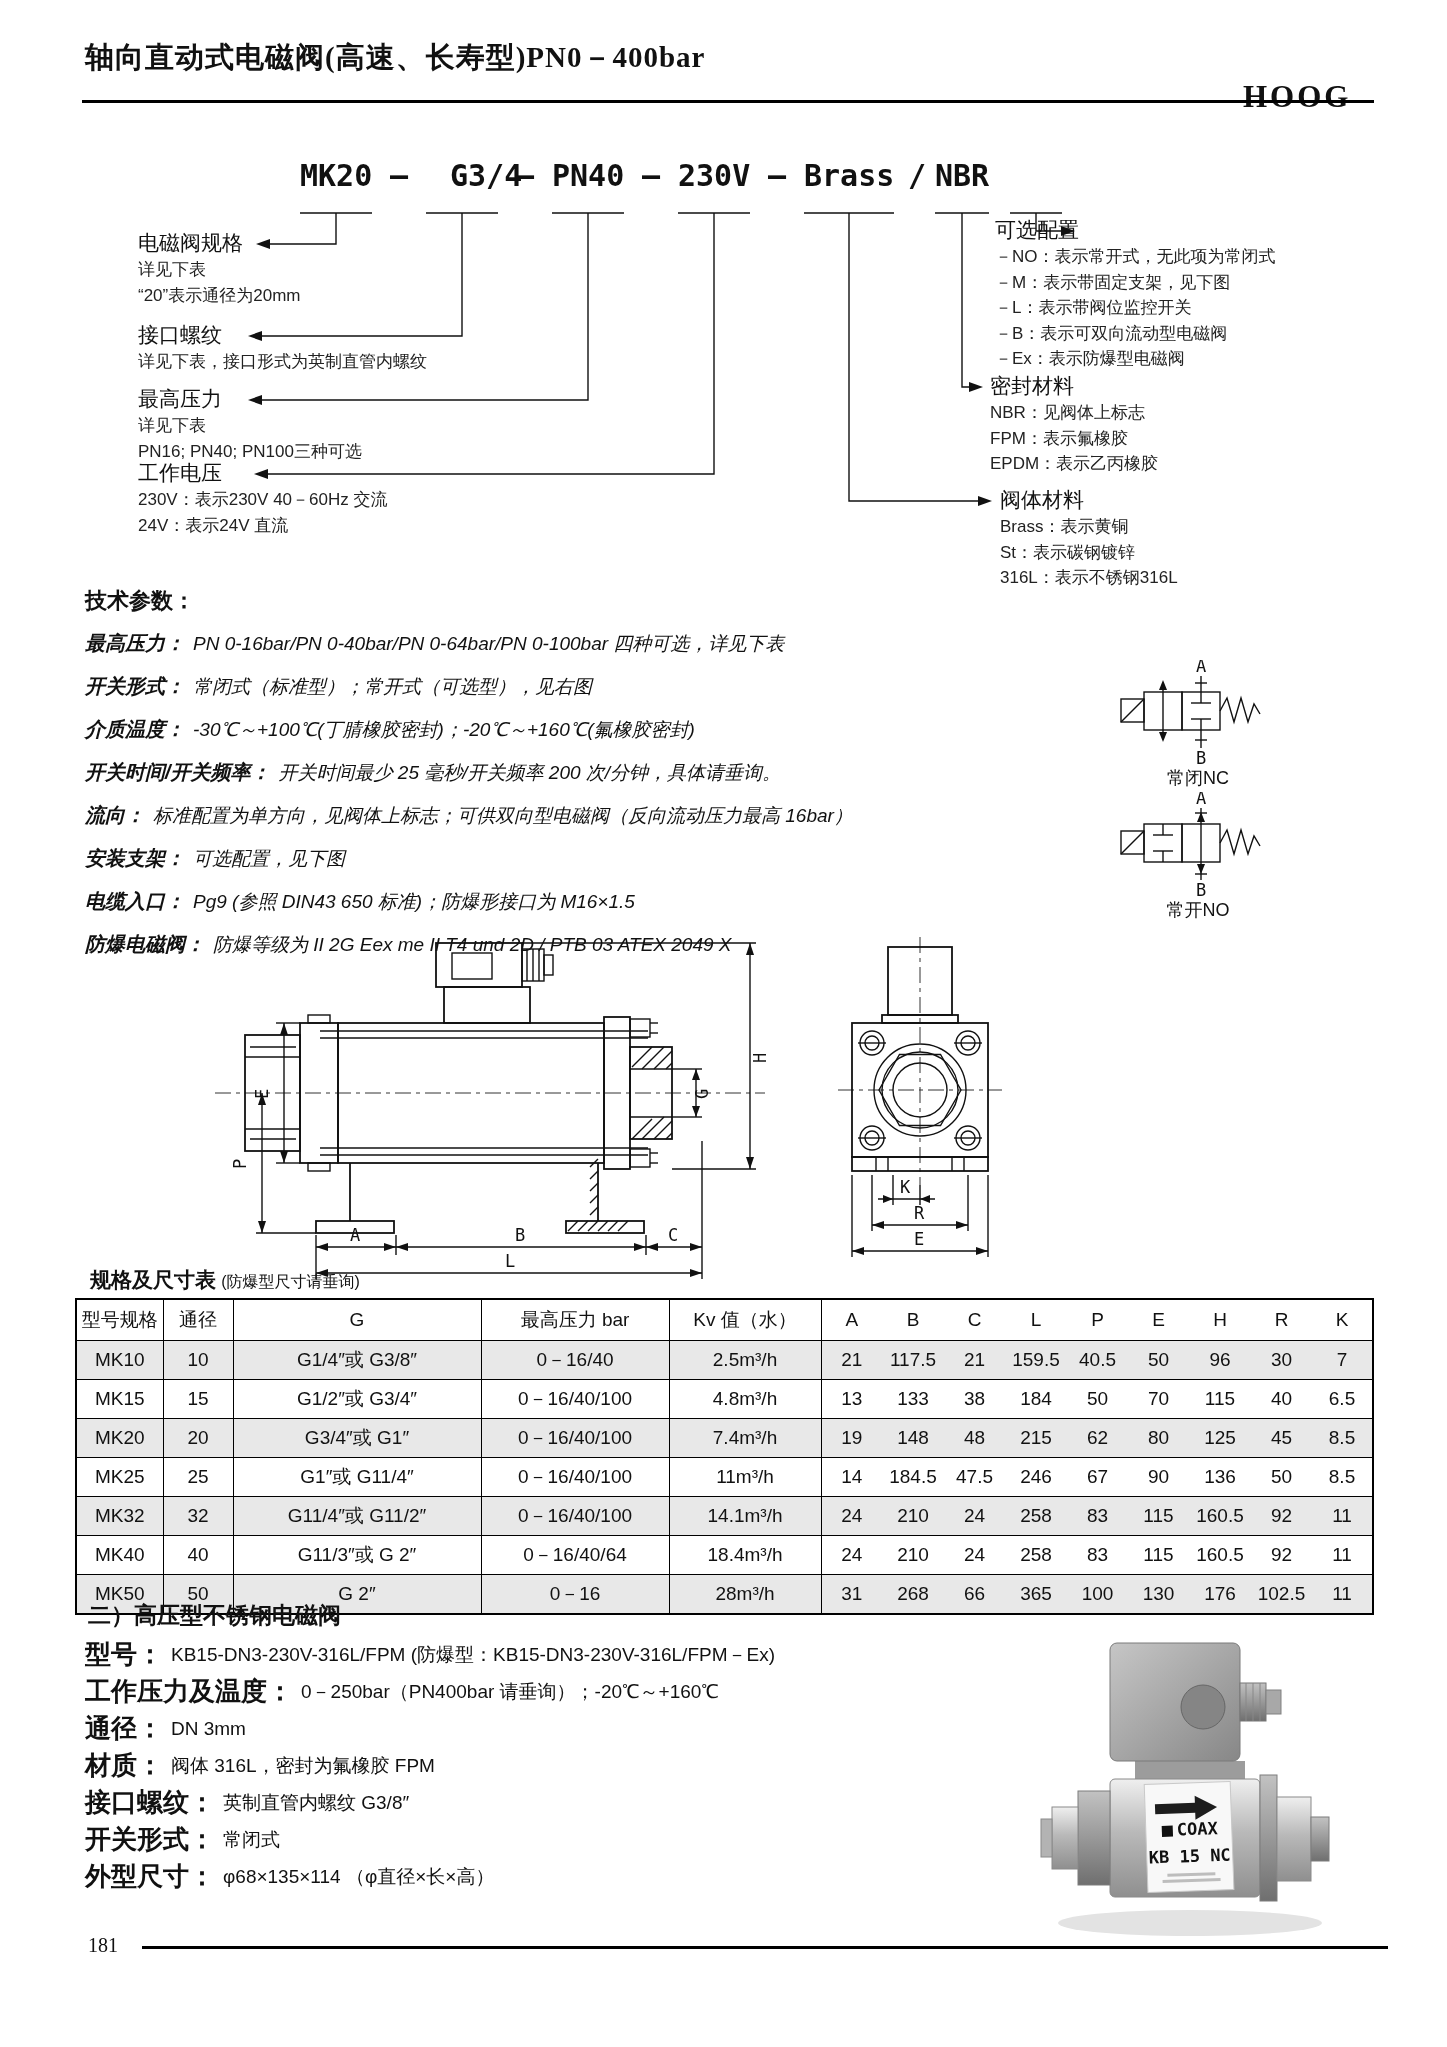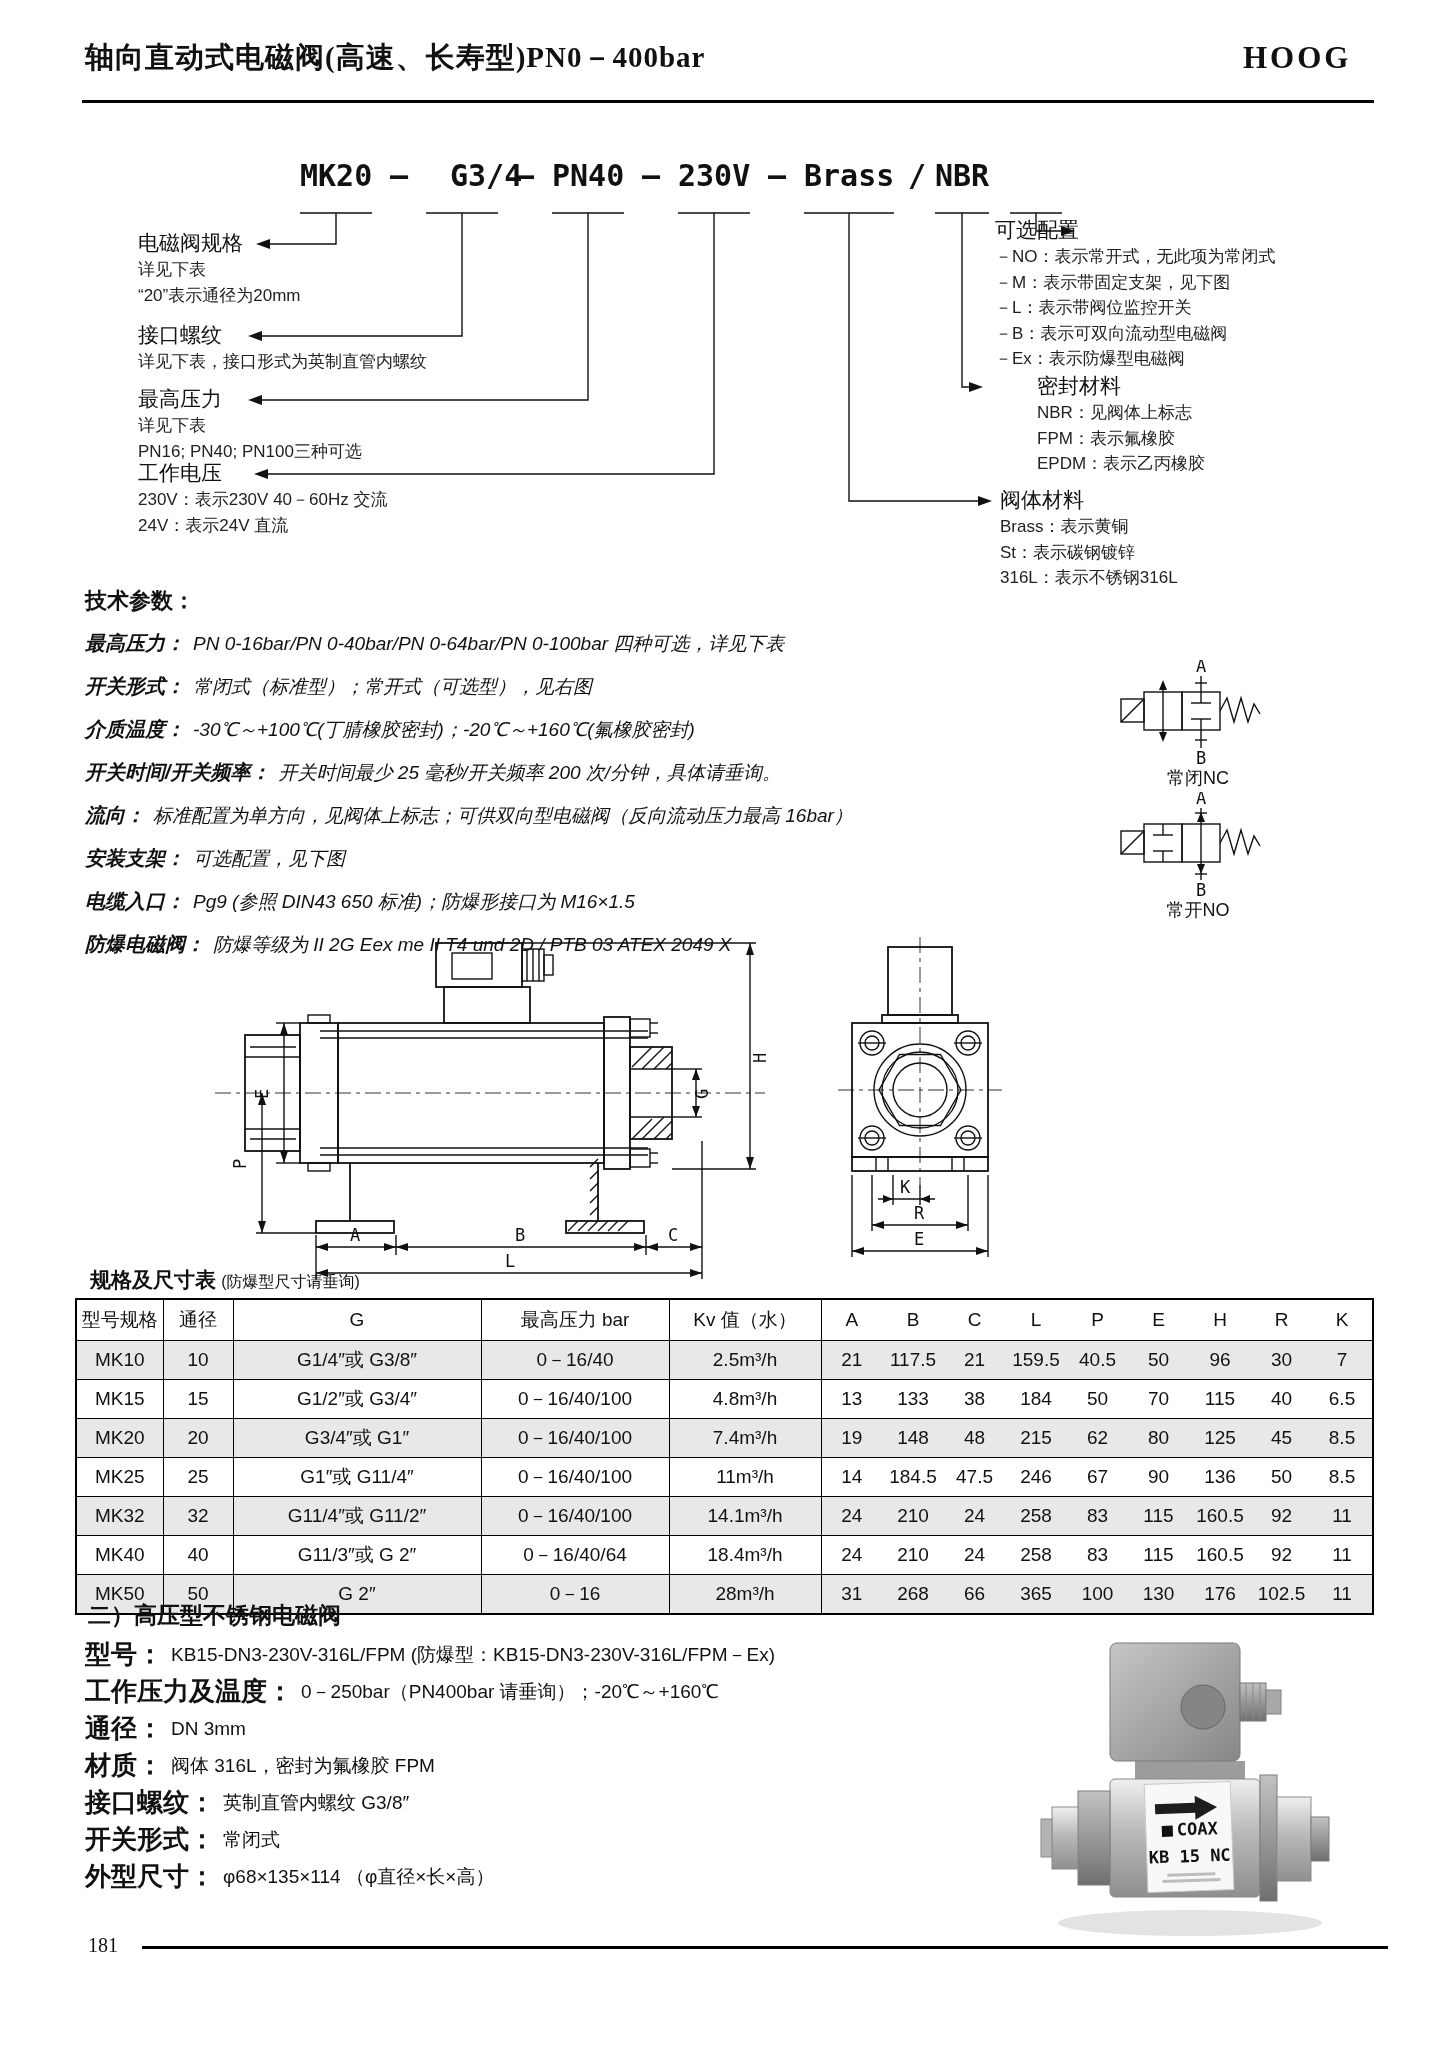--- a/index.html
+++ b/index.html
@@ -1,21 +1,21 @@
 <!DOCTYPE html>
 <html><head>
 <meta charset="utf-8">
 <style>
   html,body{margin:0;padding:0;background:#fff;}
   #page{position:relative;width:1447px;height:2047px;background:#fff;color:#111;
         font-family:"Liberation Sans",sans-serif;overflow:hidden;}
   .abs{position:absolute;}
   .hr{position:absolute;background:#000;}
   .doc-title{font-family:"Liberation Serif",serif;font-weight:700;font-size:29px;letter-spacing:1px;}
-  .logo{font-family:"Liberation Serif",serif;font-weight:700;font-size:31px;letter-spacing:3px;}
+  .logo{font-family:"Liberation Serif",serif;font-weight:700;font-size:31px;letter-spacing:3px;margin-top:39px;}
   .sec-head{font-family:"Liberation Serif",serif;font-weight:700;font-size:23px;white-space:nowrap;}
   .code-seg{position:absolute;top:158px;font-family:"DejaVu Sans Mono","Liberation Mono",monospace;
             font-weight:600;font-size:30px;white-space:pre;}
   .anno{position:absolute;white-space:nowrap;}
   .anno-title{font-size:21px;line-height:28px;color:#111;}
   .anno-line{font-size:17px;line-height:25.5px;color:#222;}
   .tech-head{font-weight:700;font-size:22px;font-family:"Liberation Serif",serif;}
   .param-line{height:43px;display:flex;align-items:center;white-space:nowrap;font-style:italic;}
   .plabel{font-weight:700;font-size:20px;margin-right:8px;}
   .ptext{font-size:19px;}
@@ -102,21 +102,21 @@
     </div>
 
   <div class="anno" id="ra1" style="left:995px;top:216px">
       <div class="anno-title">可选配置</div>
       <div class="anno-line">－NO：表示常开式，无此项为常闭式</div>
       <div class="anno-line">－M：表示带固定支架，见下图</div>
       <div class="anno-line">－L：表示带阀位监控开关</div>
       <div class="anno-line">－B：表示可双向流动型电磁阀</div>
       <div class="anno-line">－Ex：表示防爆型电磁阀</div>
     </div>
-  <div class="anno" id="ra2" style="left:1037px;top:372px">
+  <div class="anno" id="ra2" style="left:990px;top:372px">
       <div class="anno-title">密封材料</div>
       <div class="anno-line">NBR：见阀体上标志</div>
       <div class="anno-line">FPM：表示氟橡胶</div>
       <div class="anno-line">EPDM：表示乙丙橡胶</div>
     </div>
   <div class="anno" id="ra3" style="left:1000px;top:486px">
       <div class="anno-title">阀体材料</div>
       <div class="anno-line">Brass：表示黄铜</div>
       <div class="anno-line">St：表示碳钢镀锌</div>
       <div class="anno-line">316L：表示不锈钢316L</div>

